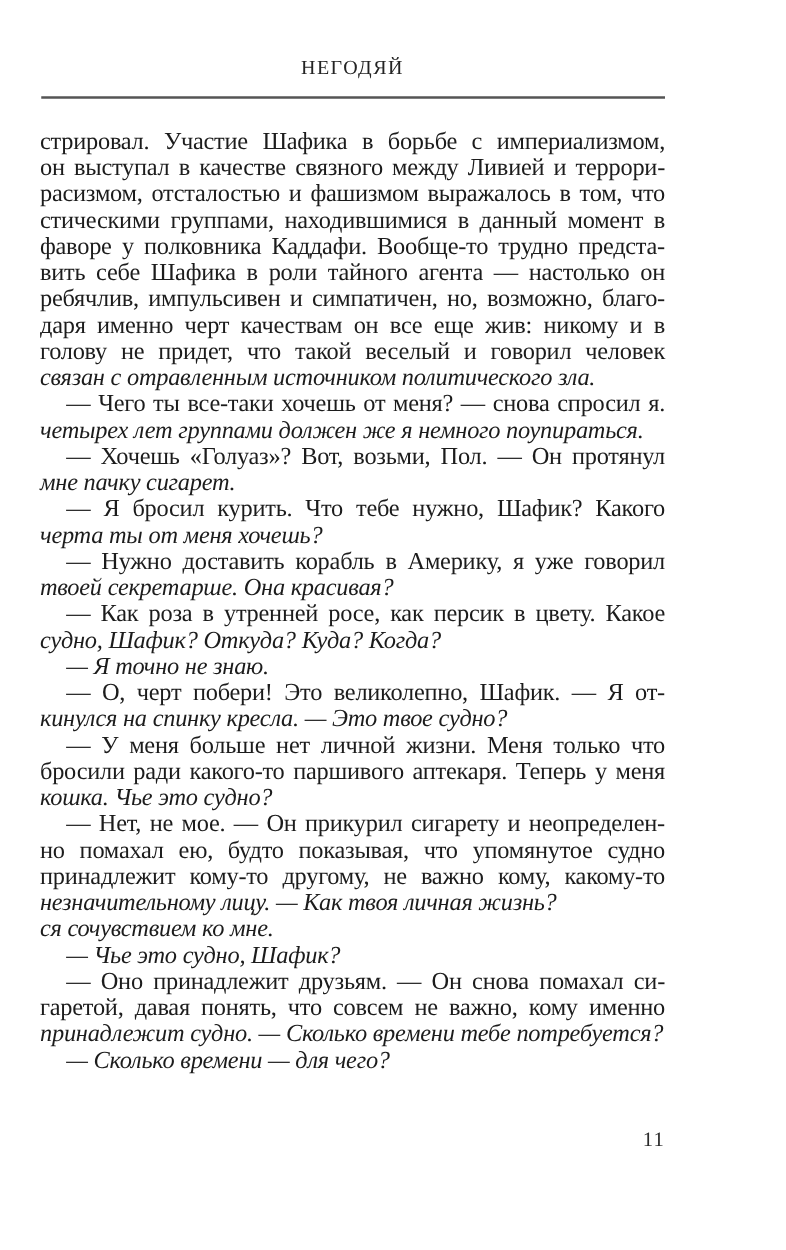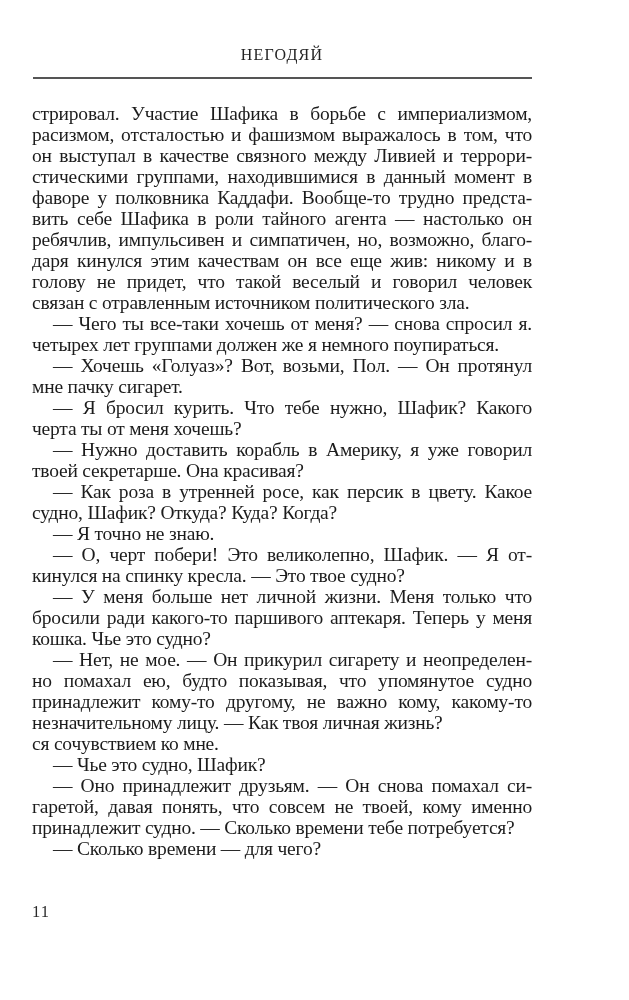--- a/index.html
+++ b/index.html
@@ -44,51 +44,52 @@
     letter-spacing: -0.2px;
   }
   .line {
     text-align: justify;
     text-align-last: justify;
     height: 21px;
     white-space: normal;
   }
   .line.last {
     text-align-last: left;
+    font-style: italic;
   }
   .line.indent {
     text-indent: 21px;
   }
   .page-number {
     position: absolute;
     top: 902px;
     left: 32px;
     width: 500px;
-    text-align: left;
+    text-align: right;
     font-size: 16.5px;
     letter-spacing: 1px;
     color: #2a2a2a;
   }
 </style>
 </head>
 <body>
 
 <div class="page">
   <div class="header-title">НЕГОДЯЙ</div>
   <div class="header-rule"></div>
   <div class="body-text">
       <div>
         <div class="line">стрировал. Участие Шафика в борьбе с империализмом,</div>
+        <div class="line">он выступал в качестве связного между Ливией и террори-</div>
         <div class="line">расизмом, отсталостью и фашизмом выражалось в том, что</div>
-        <div class="line">он выступал в качестве связного между Ливией и террори-</div>
         <div class="line">стическими группами, находившимися в данный момент в</div>
         <div class="line">фаворе у полковника Каддафи. Вообще-то трудно предста-</div>
         <div class="line">вить себе Шафика в роли тайного агента — настолько он</div>
         <div class="line">ребячлив, импульсивен и симпатичен, но, возможно, благо-</div>
-        <div class="line">даря кинулся этим качествам он все еще жив: никому и в</div>
+        <div class="line">даря именно черт качествам он все еще жив: никому и в</div>
         <div class="line">голову не придет, что такой веселый и говорил человек</div>
         <div class="line last">связан с отравленным источником политического зла.</div>
       </div>
       <div>
         <div class="line indent">— Чего ты все-таки хочешь от меня? — снова спросил я.</div>
         <div class="line last">четырех лет группами должен же я немного поупираться.</div>
       </div>
       <div>
         <div class="line indent">— Хочешь «Голуаз»? Вот, возьми, Пол. — Он протянул</div>
         <div class="line last">мне пачку сигарет.</div>
@@ -124,21 +125,21 @@
         <div class="line last">незначительному лицу. — Как твоя личная жизнь?</div>
       </div>
       <div>
         <div class="line last">ся сочувствием ко мне.</div>
       </div>
       <div>
         <div class="line indent last">— Чье это судно, Шафик?</div>
       </div>
       <div>
         <div class="line indent">— Оно принадлежит друзьям. — Он снова помахал си-</div>
-        <div class="line">гаретой, давая понять, что совсем не твоей, кому именно</div>
+        <div class="line">гаретой, давая понять, что совсем не важно, кому именно</div>
         <div class="line last">принадлежит судно. — Сколько времени тебе потребуется?</div>
       </div>
       <div>
         <div class="line indent last">— Сколько времени — для чего?</div>
       </div>
     </div>
   <div class="page-number">11</div>
 </div>
 
 </body></html>

